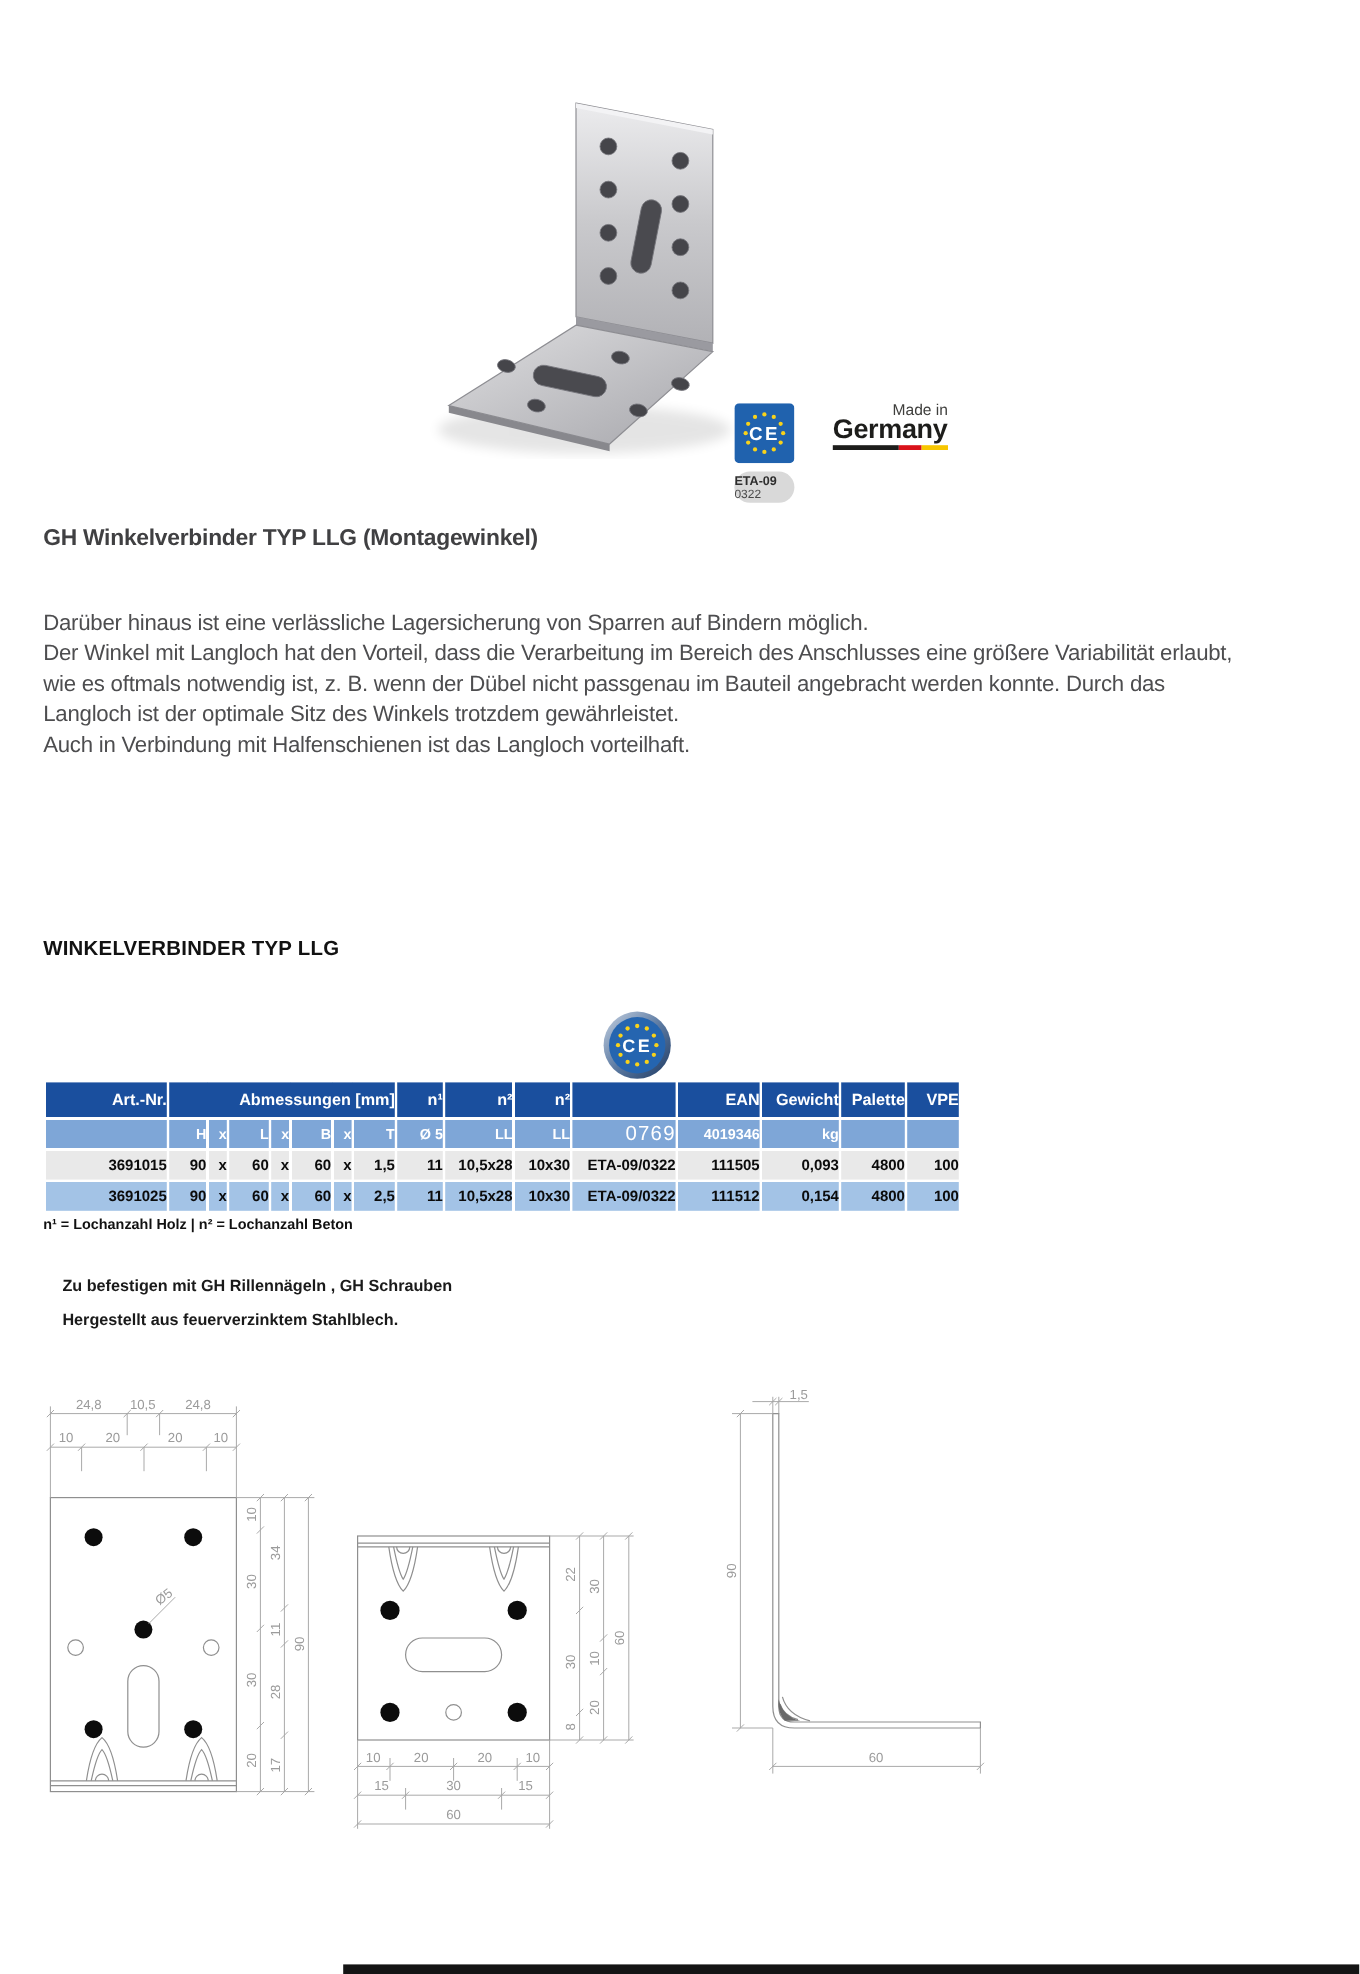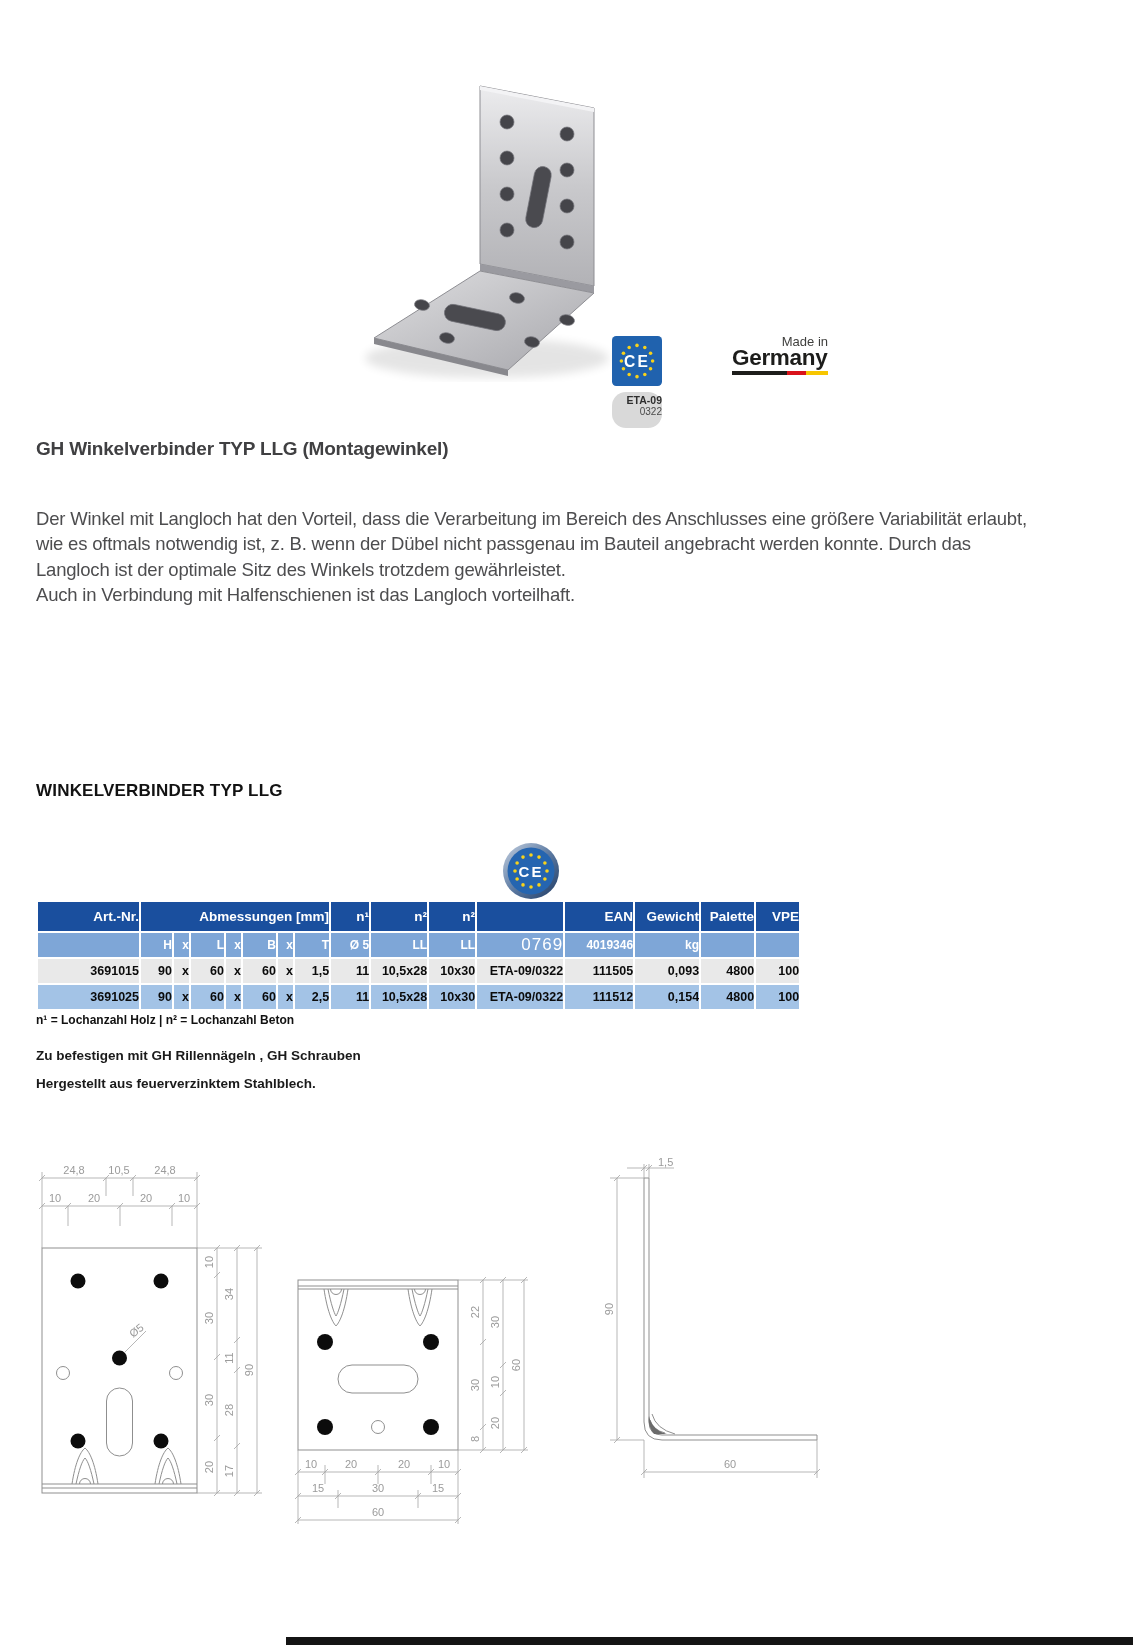--- a/index.html
+++ b/index.html
@@ -9,25 +9,25 @@
   }
   
   .page-title {
     position:absolute; left:30px; top:40px; margin:0;
     font-size:41px; font-weight:400; color:#59595b; letter-spacing:-0.5px;
   }
   
   .product-photo { position:absolute; left:352px; top:80px; }
   
   .ce-badge { position:absolute; left:612px; top:336px; width:50px; }
-  .eta-box { background:#d9d9d9; border-radius:14px; text-align:right; padding:2px 0 11px; margin-top:2px; }
+  .eta-box { background:#d9d9d9; border-radius:14px; text-align:left; padding:2px 0 1px; margin-top:2px; }
   .eta1 { font-size:10.5px; font-weight:700; color:#2e2e2e; line-height:12px; }
   .eta2 { font-size:10px; color:#4a4a4a; line-height:11px; }
   
-  .made-in { position:absolute; left:732px; top:334px; width:97px; }
+  .made-in { position:absolute; left:694px; top:334px; width:97px; }
   .mi-top { text-align:right; font-size:13px; color:#3f3f3d; padding-right:1px; margin-bottom:-4px; }
   .mi-big { font-size:22.5px; font-weight:700; color:#1d1d1b; letter-spacing:-0.3px; line-height:26px; }
   .mi-flag { display:flex; height:4px; width:96px; }
   .fb { flex:57; background:#1d1d1b; } .fr { flex:20; background:#d9121a; } .fg { flex:23; background:#f7c600; }
   
   .subtitle {
     position:absolute; left:36px; top:438px; margin:0;
     font-size:19px; font-weight:700; color:#404042; letter-spacing:-0.2px;
   }
   .description {
@@ -49,21 +49,21 @@
   tr.h2 th { background:#7ea6d7; color:#fff; font-size:12px; font-weight:700; height:24px; }
   tr.h2 th.nb { font-size:17px; font-weight:400; letter-spacing:1px; }
   .spec-table td { font-size:12.5px; font-weight:700; color:#0b0b0b; height:24px;margin-top:20px; }
   tr.r0 td { background:#e9e9e9; }
   tr.r1 td { background:#a3c3e6; }
   .ce-circle { position:absolute; left:466px; top:-58px; z-index:2; }
   .footnote {
     position:absolute; left:36px; top:1013px; margin:0;
     font-size:12px; font-weight:700; color:#111;
   }
-  .note { position:absolute; left:36px; margin:0; font-size:13.5px; font-weight:700; color:#1a1a1a; }
+  .note { position:absolute; left:36px; margin:16px; font-size:13.5px; font-weight:700; color:#1a1a1a; }
   .note1 { top:1048px; } .note2 { top:1076px; }
   
   .dwg { position:absolute; }
   .dwg-front { left:30px;  top:1148px; }
   .dwg-base  { left:288px; top:1272px; }
   .dwg-side  { left:582px; top:1158px; }
   .dim { font-size:11px; fill:#9b9b9b; font-family:"Liberation Sans", sans-serif; }
   .ln   { stroke:#8f8f8f; fill:none; stroke-width:1; }
   .dimln{ stroke:#a5a5a5; fill:none; stroke-width:0.8; }
   .hole-f { fill:#0c0c0c; stroke:none; }
@@ -156,20 +156,21 @@
     <div class="mi-flag">
       <span class="fb"></span>
         <span class="fr"></span>
         <span class="fg"></span>
     </div>
   </div>
 
   <h2 class="subtitle">GH Winkelverbinder TYP LLG (Montagewinkel)</h2>
 
   <div class="description">
+    <p>Darüber hinaus ist eine verlässliche Lagersicherung von Sparren auf Bindern möglich.</p>
     <p>Der Winkel mit Langloch hat den Vorteil, dass die Verarbeitung im Bereich des Anschlusses eine größere Variabilität erlaubt, wie es oftmals notwendig ist, z. B. wenn der Dübel nicht passgenau im Bauteil angebracht werden konnte. Durch das Langloch ist der optimale Sitz des Winkels trotzdem gewährleistet.</p>
     <p>Auch in Verbindung mit Halfenschienen ist das Langloch vorteilhaft.</p>
   </div>
 
   <h3 class="section-heading">WINKELVERBINDER TYP LLG</h3>
 
   <div class="table-wrap" style="position:absolute;">
     <div class="ce-circle">
       <svg width="58" height="58" viewBox="0 0 58 58">
         <defs>

